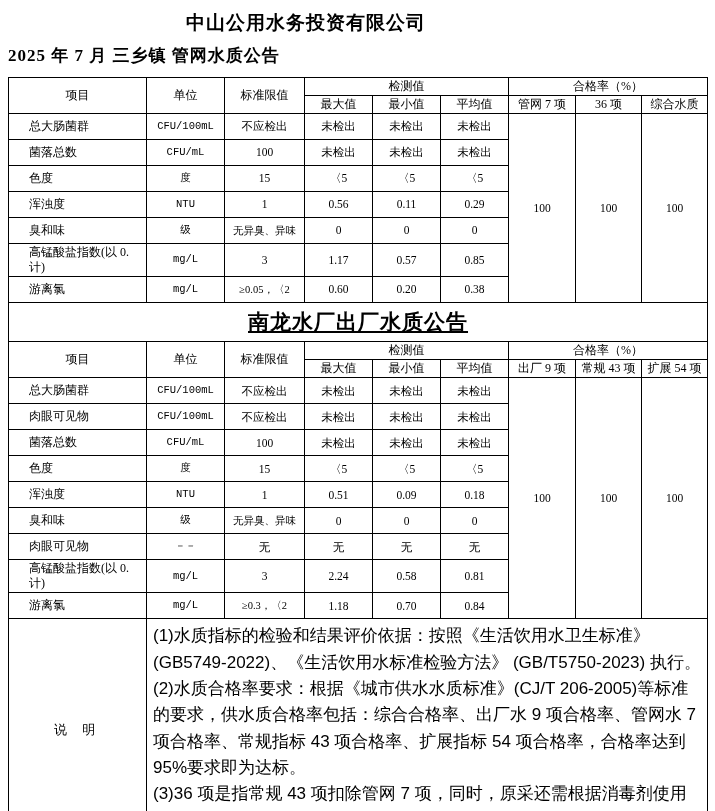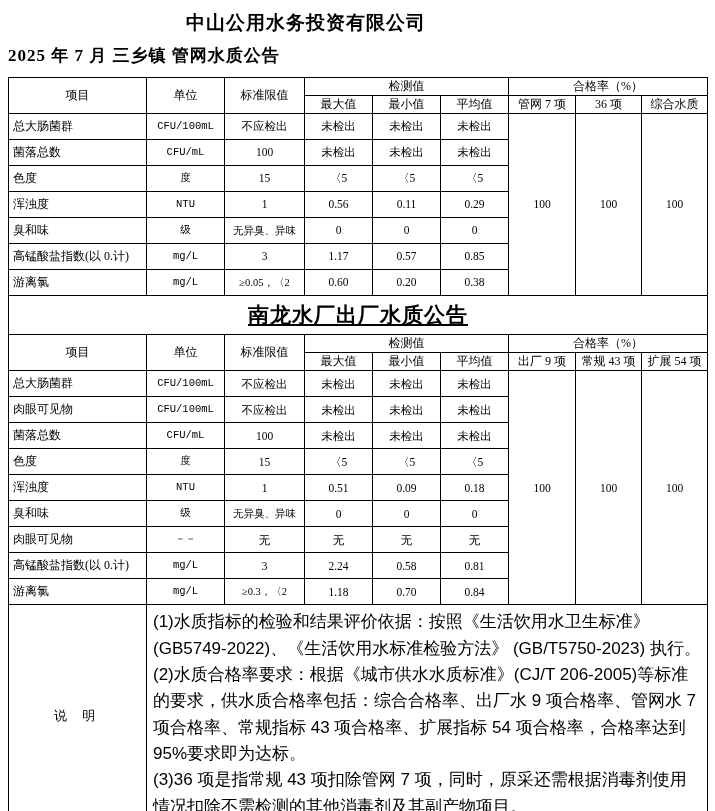--- a/index.html
+++ b/index.html
@@ -40,21 +40,21 @@
     vertical-align:middle;
     padding:1px 2px;
     font-family:"Liberation Serif", serif;
     line-height:1.25;
   }
   .hdr{
     font-size:12px;
   }
   .itemcell{
     text-align:left;
-    padding-left:4px;
+    padding-left:20px;
     font-size:12px;
   }
   .unitcell{
     font-size:10.5px;
     font-family:"Liberation Mono", monospace;
     margin-top:26px;
   }
   .small{
     font-size:10.5px;
     margin-left:42px;

